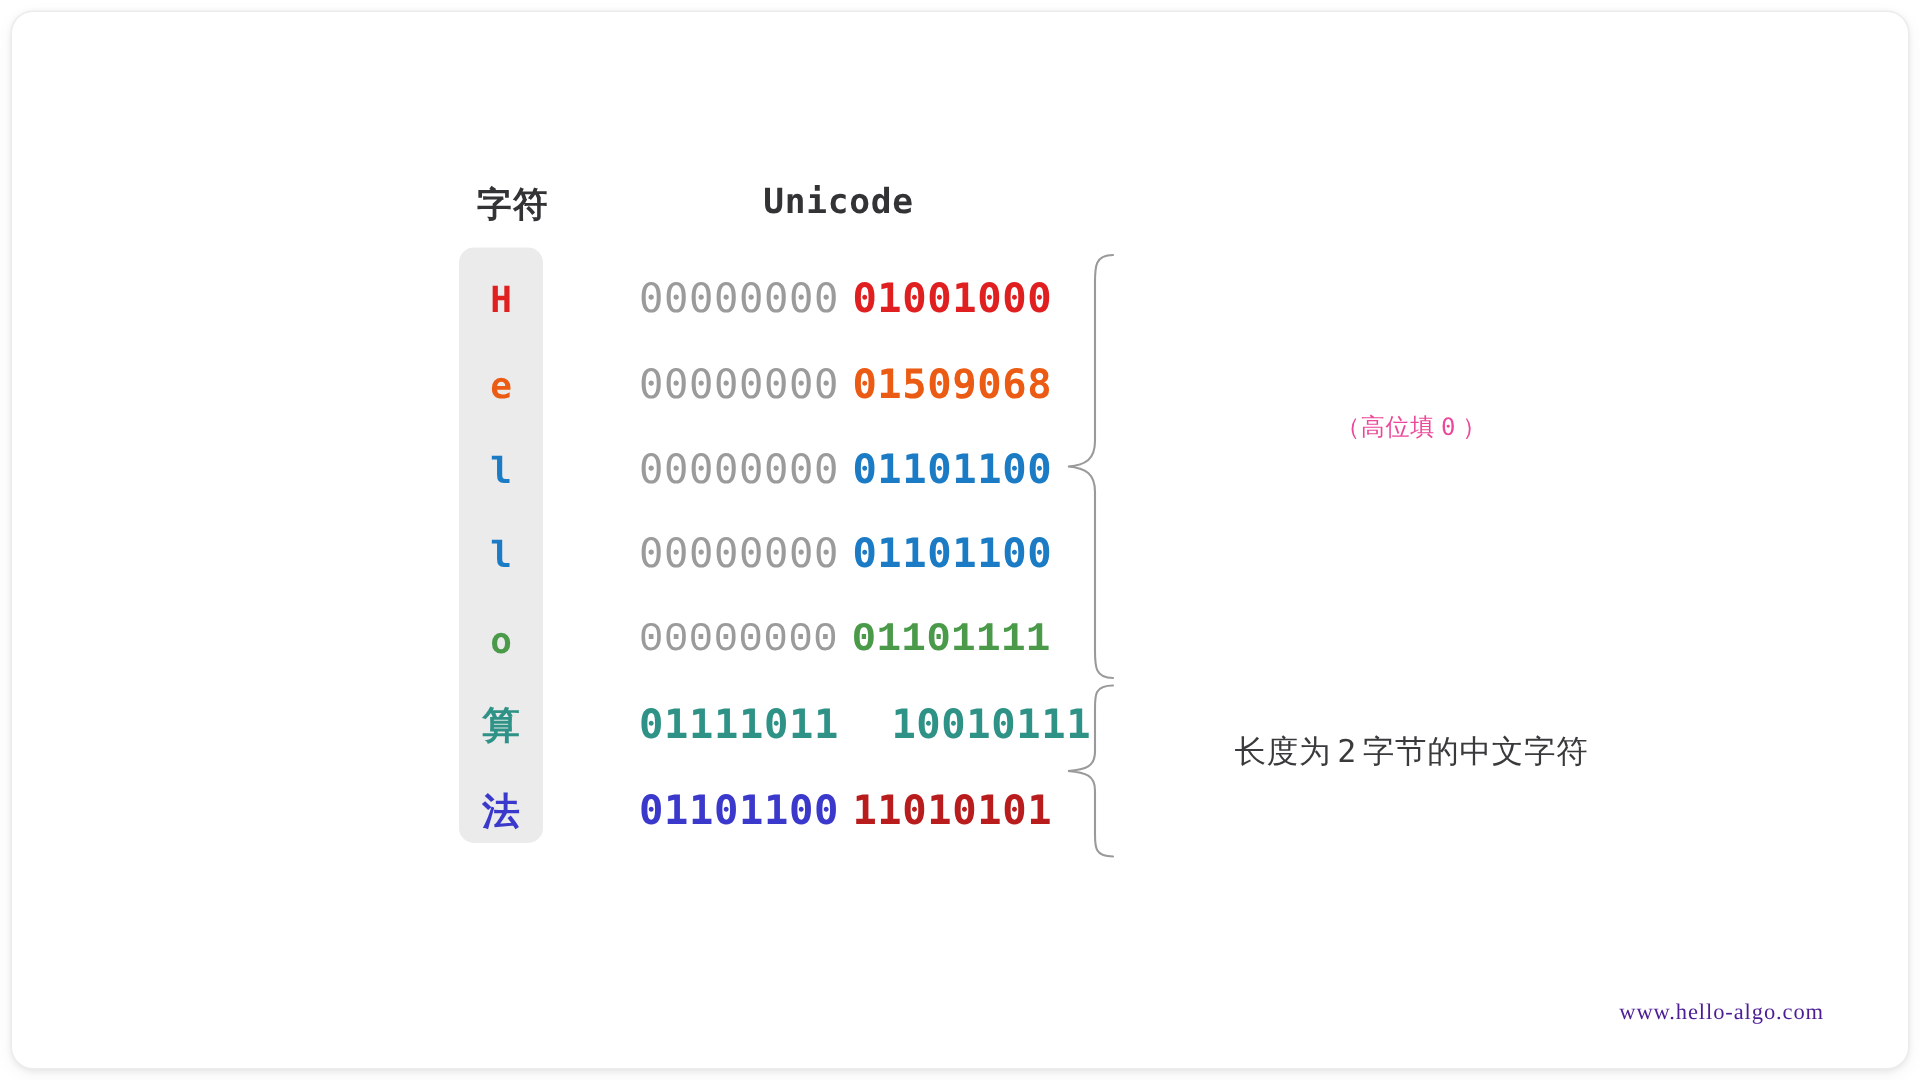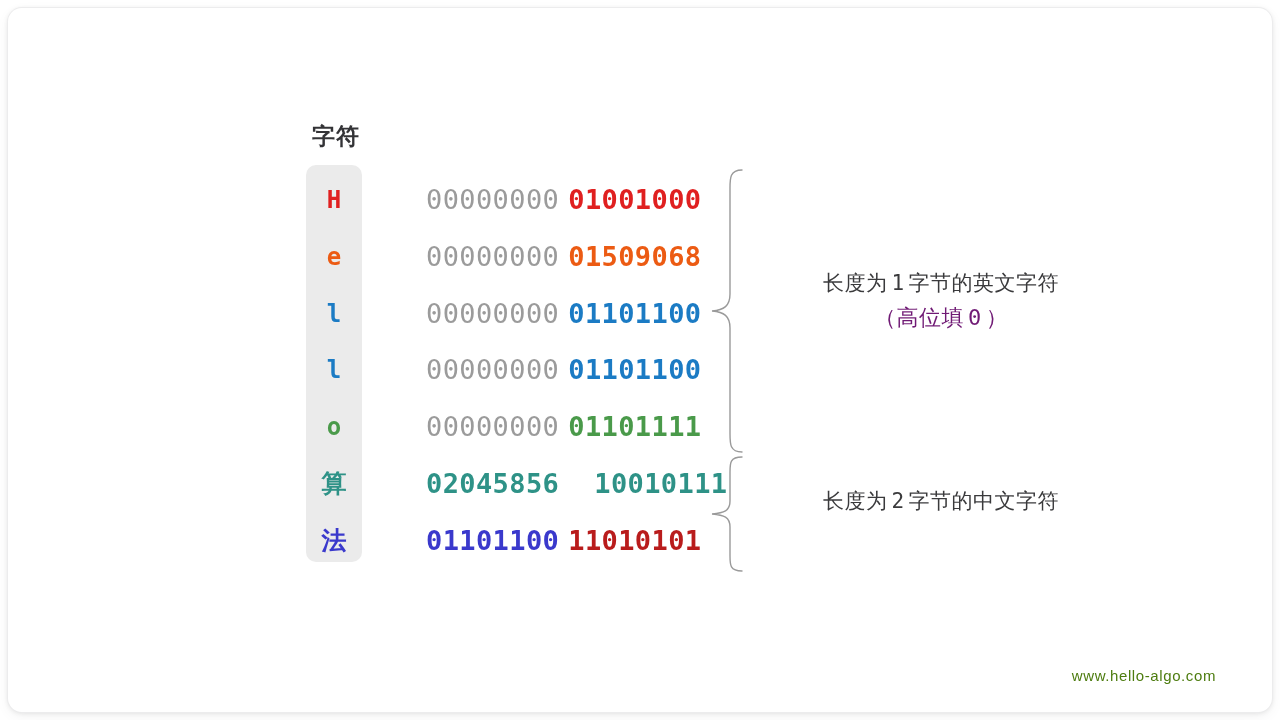--- a/index.html
+++ b/index.html
@@ -34,21 +34,21 @@
   .hdr {
     position: absolute;
     font-weight: bold;
     color: #333336;
     white-space: nowrap;
   }
   #hdr-char {
     left: 298px;
     top: 113px;
     width: 60px;
-    text-align: center;
+    text-align: right;
     font-size: 23px;
     font-family: "DejaVu Sans", "Liberation Sans", sans-serif;
     letter-spacing: 1px;
   }
   #hdr-unicode {
     left: 418px;
     top: 114px;
     width: 266px;
     text-align: center;
     font-size: 23px;
@@ -110,83 +110,81 @@
     text-align: center;
     font-family: "DejaVu Sans", "Liberation Sans", sans-serif;
     white-space: nowrap;
   }
   .note-main {
     font-size: 21px;
     color: #3a3a3c;
     letter-spacing: 0.5px;
   }
   .note-sub {
-    font-size: 22px;
-    color: #701a75;
+    font-size: 16px;
+    color: #ec4899;
     letter-spacing: 0.5px;
     margin-top: 6px;
   }
   .mono-num {
     font-family: "DejaVu Sans Mono", "Liberation Mono", monospace;
     padding: 0 4px;
   }
 
   #note-1 { left: 748px; top: 261px; width: 370px; }
   #note-2 { left: 748px; top: 479px; width: 370px; }
 
   
   #watermark {
     position: absolute;
     right: 56px;
     bottom: 28px;
     font-size: 15px;
-    color: #4d7c0f;
-    font-family: Liberation Sans, sans-serif;
+    color: #4c1d95;
+    font-family: Liberation Serif, serif;
     letter-spacing: 0.6px;
   }
 </style>
 </head>
 <body>
 
 <div id="card">
   <div id="stage">
 
     <div class="hdr" id="hdr-char">字符</div>
+    <div class="hdr" id="hdr-unicode">Unicode</div>
 
     <div id="char-panel"></div>
 
     <div id="rows-host">
         <div class="char-cell" style="top: 177px; color: rgb(224, 32, 32);">H</div>
         <div class="bin-row" style="top: 177px;"><span class="byte-hi">00000000</span><span class="bin-gap"></span><span class="byte-lo" style="color: rgb(224, 32, 32);">01001000</span></div>
         <div class="char-cell" style="top: 233.8px; color: rgb(236, 91, 19);">e</div>
         <div class="bin-row" style="top: 233.8px;"><span class="byte-hi">00000000</span><span class="bin-gap"></span><span class="byte-lo" style="color: rgb(236, 91, 19);">01509068</span></div>
         <div class="char-cell" style="top: 290.6px; color: rgb(27, 123, 196);">l</div>
         <div class="bin-row" style="top: 290.6px;"><span class="byte-hi">00000000</span><span class="bin-gap"></span><span class="byte-lo" style="color: rgb(27, 123, 196);">01101100</span></div>
         <div class="char-cell" style="top: 347.4px; color: rgb(27, 123, 196);">l</div>
         <div class="bin-row" style="top: 347.4px;"><span class="byte-hi">00000000</span><span class="bin-gap"></span><span class="byte-lo" style="color: rgb(27, 123, 196);">01101100</span></div>
         <div class="char-cell" style="top: 404.2px; color: rgb(74, 154, 74);">o</div>
-        <div class="bin-row" style="top: 404.2px;"><span class="byte-hi">00000000</span><span class="bin-gap"></span><span class="byte-lo" style="color: rgb(74, 154, 74);">01101111</span></div>
+        <div class="bin-row" style="top: 404.2px; font-family: Liberation Mono, monospace;"><span class="byte-hi">00000000</span><span class="bin-gap"></span><span class="byte-lo" style="color: rgb(74, 154, 74);">01101111</span></div>
         <div class="char-cell cjk" style="top: 461px; color: rgb(46, 146, 135);">算</div>
-        <div class="bin-row" style="top: 461px;"><span class="byte-hi filled" style="color: rgb(46, 146, 135);">02045856</span><span class="bin-gap"></span><span class="byte-lo" style="color: rgb(46, 146, 135); margin-left: 26px;">10010111</span></div>
+        <div class="bin-row" style="top: 461px;"><span class="byte-hi filled" style="color: rgb(46, 146, 135);">01111011</span><span class="bin-gap"></span><span class="byte-lo" style="color: rgb(46, 146, 135); margin-left: 26px;">10010111</span></div>
         <div class="char-cell cjk" style="top: 517.8px; color: rgb(58, 57, 204);">法</div>
         <div class="bin-row" style="top: 517.8px;"><span class="byte-hi filled" style="color: rgb(58, 57, 204);">01101100</span><span class="bin-gap"></span><span class="byte-lo" style="color: #b91c1c;">11010101</span></div>
       </div>
 
     <svg class="brace" id="brace-1" style="left:700px; top:160px;" width="46" height="286" viewBox="0 0 46 286">
       <path d="M 34 2 C 22 2 22 10 22 20 L 22 126 C 22 138 16 142 4 143 C 16 144 22 148 22 160 L 22 266 C 22 276 22 284 34 284" fill="none" stroke="#9a9a9a" stroke-width="1.4" stroke-linecap="round"></path>
     </svg>
 
     <svg class="brace" id="brace-2" style="left:700px; top:447px;" width="46" height="118" viewBox="0 0 46 118">
       <path d="M 34 2 C 22 2 22 8 22 17 L 22 46 C 22 56 16 58 4 59 C 16 60 22 62 22 72 L 22 101 C 22 110 22 116 34 116" fill="none" stroke="#9a9a9a" stroke-width="1.4" stroke-linecap="round"></path>
     </svg>
 
     <div class="note" id="note-1">
-      <div class="note-main">
-        <span>长度为</span><span class="mono-num">1</span><span>字节的英文字符</span>
-      </div>
       <div class="note-sub">
         <span>（高位填</span><span class="mono-num">0</span><span>）</span>
       </div>
     </div>
 
     <div class="note" id="note-2">
       <div class="note-main">
         <span>长度为</span><span class="mono-num">2</span><span>字节的中文字符</span>
       </div>
     </div>

